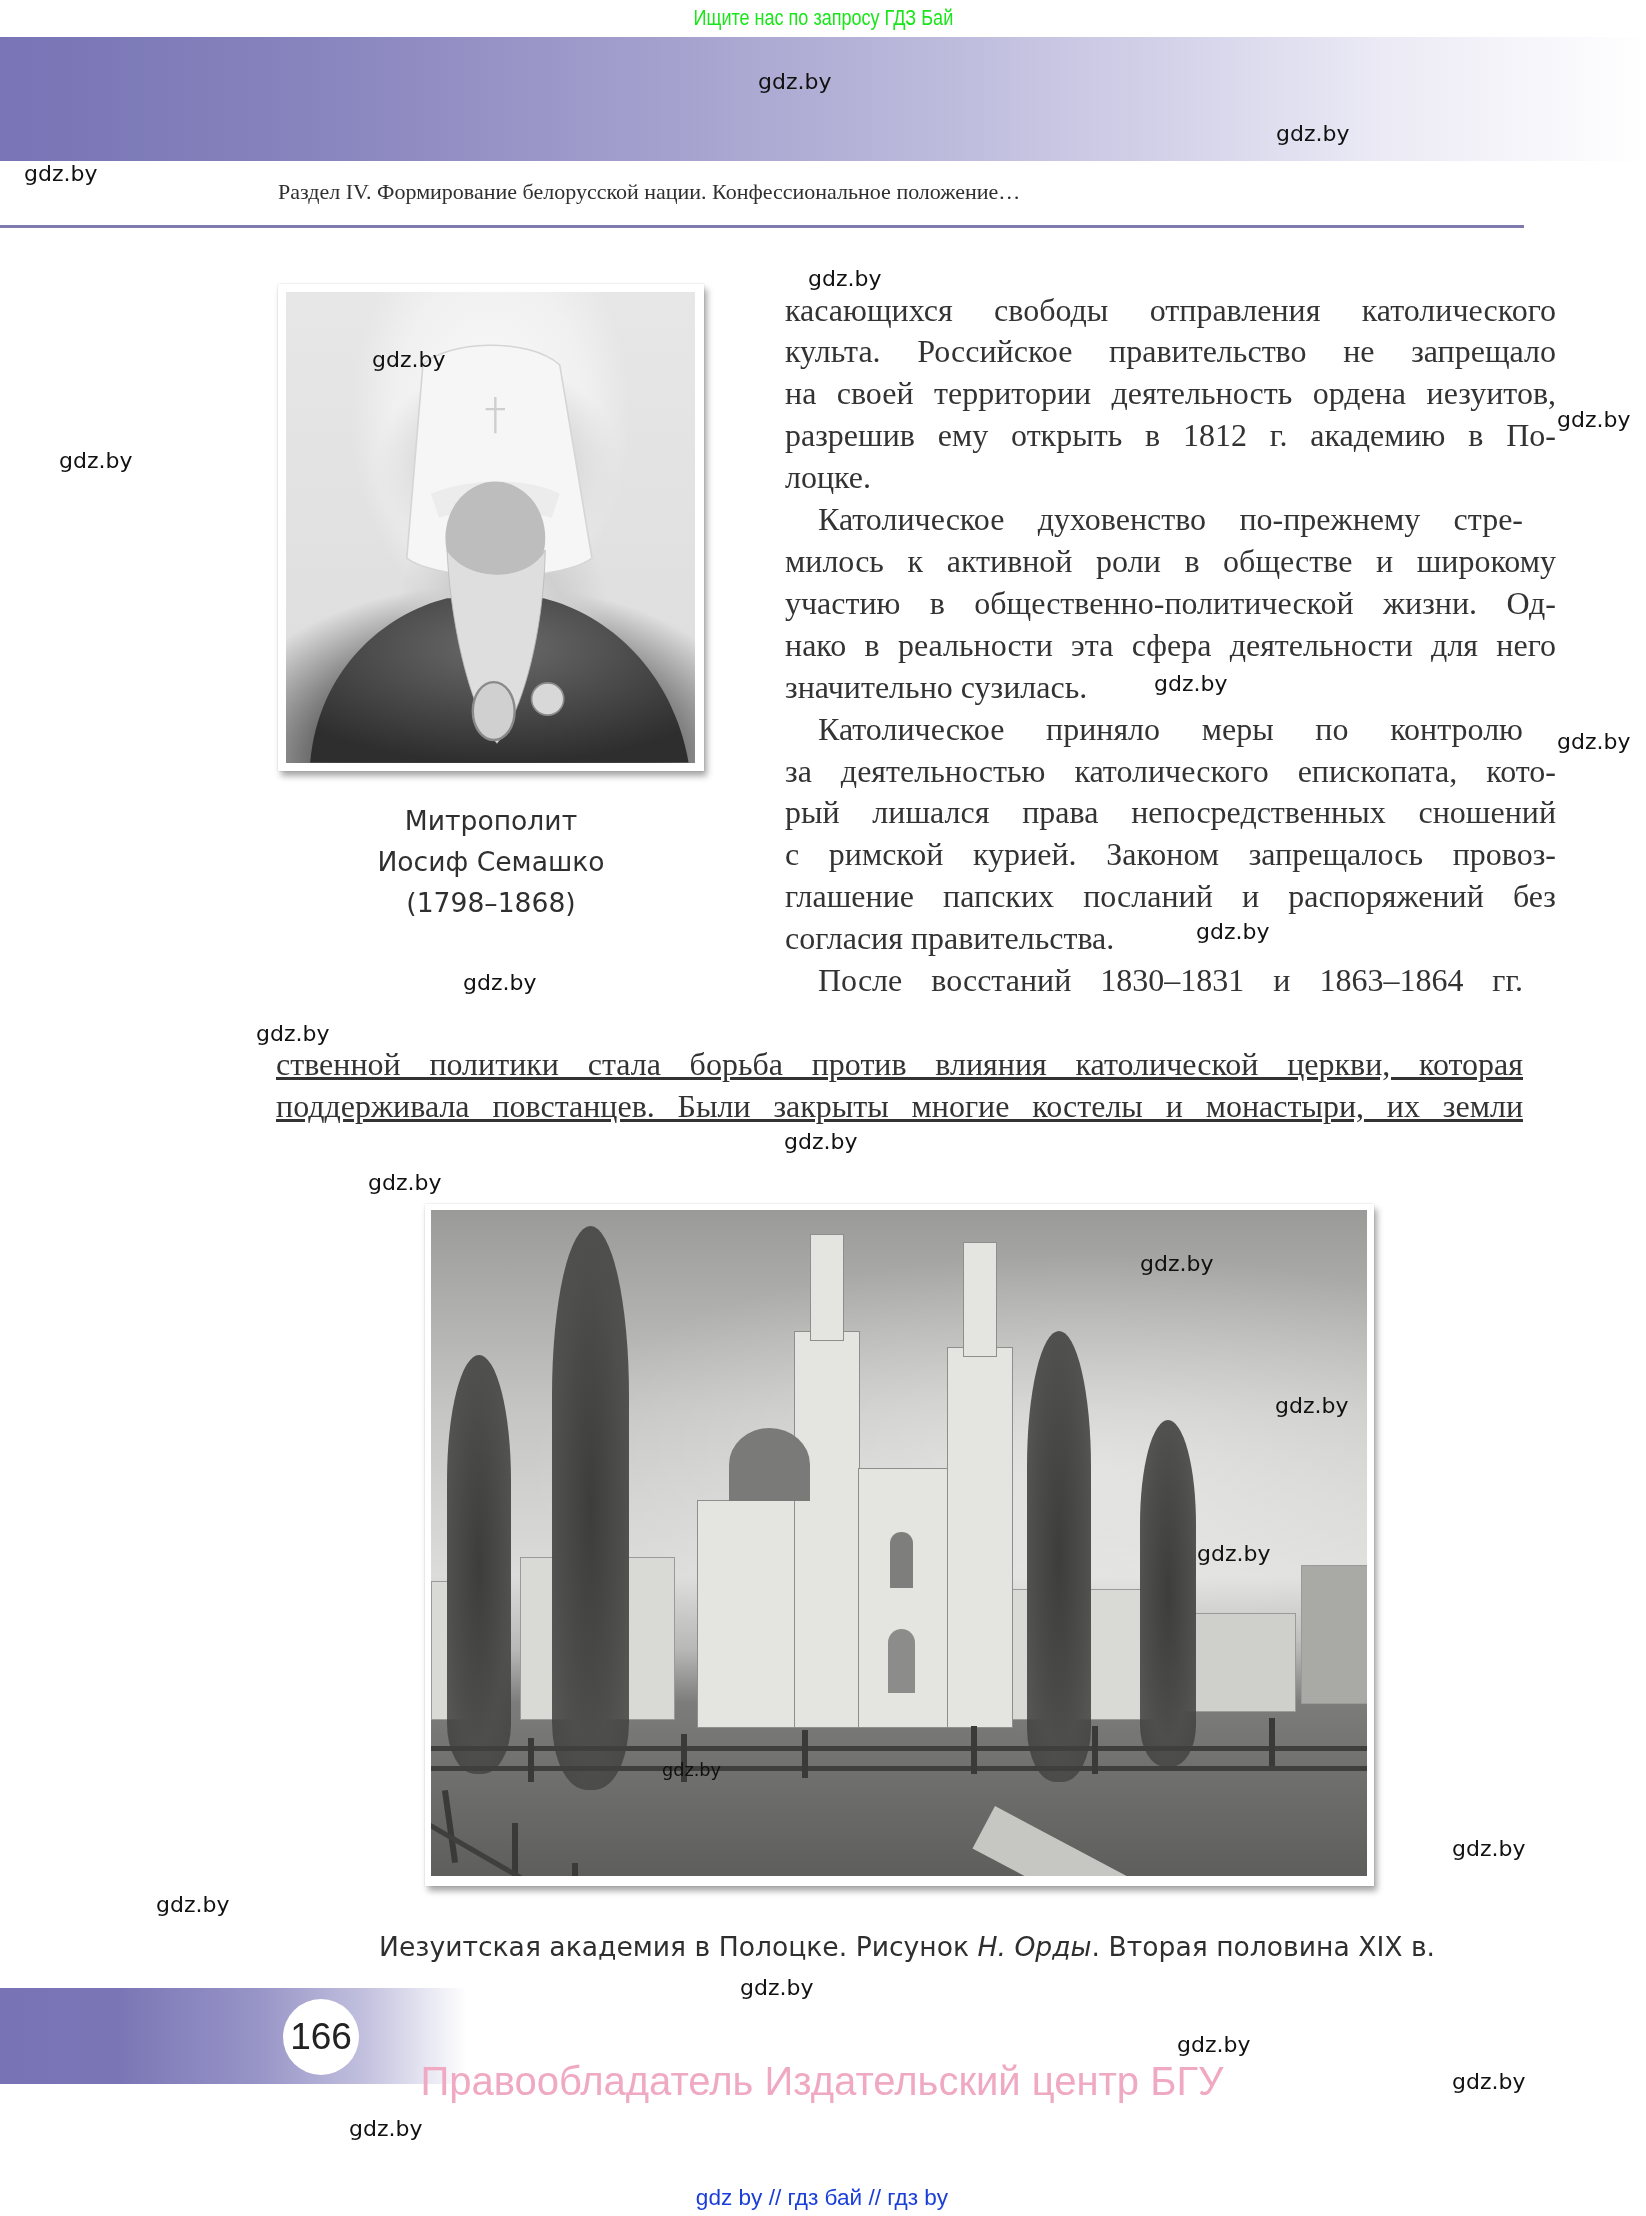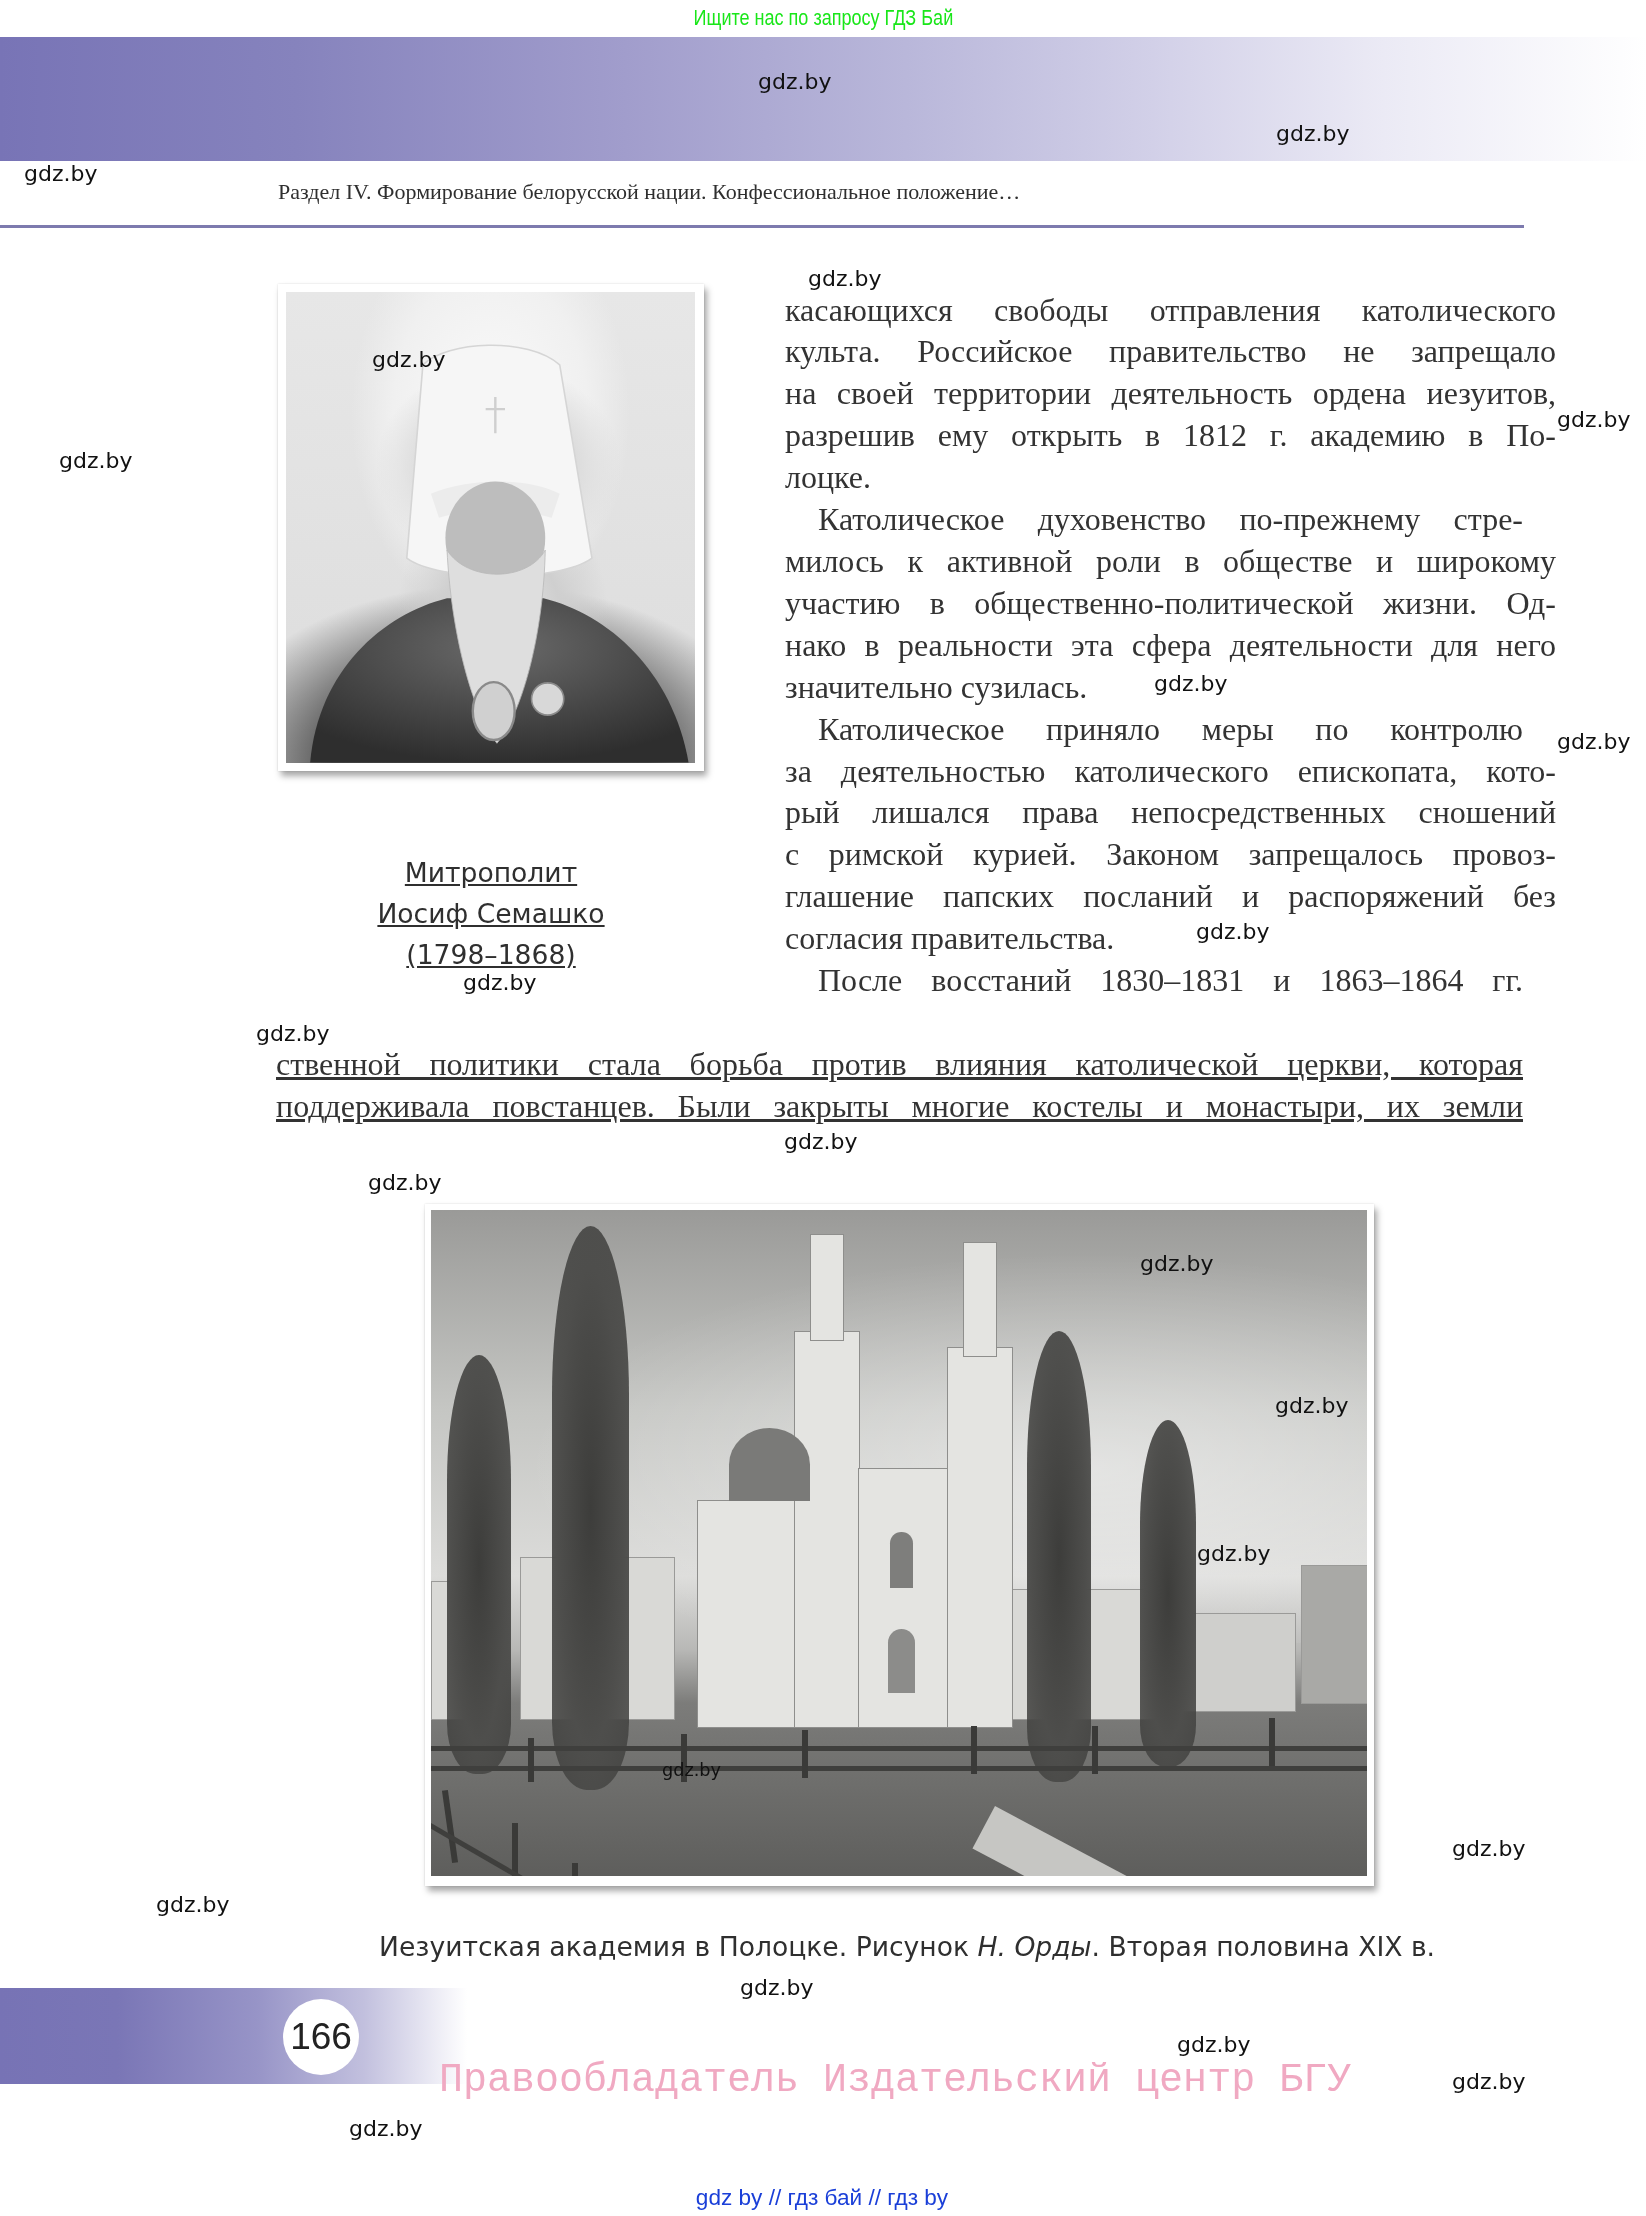--- a/index.html
+++ b/index.html
@@ -21,21 +21,21 @@
   #portrait-frame { left:278px; top:284px; width:426px; height:487px; }
   #portrait-img { position:absolute; left:8px; top:8px; width:409px; height:471px;
     background:
       radial-gradient(ellipse 30% 22% at 52% 37%, #f2f2f2 0%, #dadada 60%, rgba(0,0,0,0) 100%),
       radial-gradient(ellipse 26% 30% at 53% 70%, #e6e6e6 0%, #cfcfcf 55%, rgba(0,0,0,0) 100%),
       radial-gradient(ellipse 70% 38% at 50% 100%, #3c3c3c 0%, #555 55%, rgba(0,0,0,0) 100%),
       radial-gradient(ellipse 34% 44% at 50% 26%, #fafafa 0%, #f0f0f0 70%, rgba(0,0,0,0) 100%),
       linear-gradient(#e7e7e7, #dcdcdc);
     filter:grayscale(1);
   }
-  #portrait-caption { left:278px; top:852px; width:426px; text-align:center; color:#2f2f2f; font-family:"DejaVu Sans", sans-serif; font-size:26.6px; line-height:41px;text-decoration:underline; }
+  #portrait-caption { left:278px; top:800px; width:426px; text-align:center; color:#2f2f2f; font-family:"DejaVu Sans", sans-serif; font-size:26.6px; line-height:41px; }
   #portrait-caption div { white-space:nowrap; }
 
   #church-frame { left:425px; top:1204px; width:949px; height:682px; }
   #church-img { position:absolute; left:6.4px; top:6.4px; width:936px; height:666px; overflow:hidden;
     background:linear-gradient(#9a9a98 0%, #c5c6c3 30%, #dcdcda 55%, #b8b8b6 66%, #7c7c7a 74%, #5e5e5c 100%); }
   .sky-haze { position:absolute; left:0; top:0; width:100%; height:65%; background:radial-gradient(ellipse 60% 50% at 70% 60%, rgba(255,255,255,0.45), rgba(255,255,255,0)); }
   .tree { position:absolute; background:radial-gradient(ellipse at 50% 50%, #3d3d3b 0%, #4e4e4c 60%, rgba(60,60,58,0.8) 100%); border-radius:50% 50% 45% 45% / 30% 30% 12% 12%; }
   .bldg { position:absolute; background:#d9d9d6; border:0.8px solid #9a9a98; }
   .tower { position:absolute; background:#e4e4e1; border:0.8px solid #8e8e8c; }
   .fence { position:absolute; height:4.8px; background:#3f3f3d; }
@@ -49,21 +49,21 @@
   .tline { position:absolute; color:#333333; font-family:"Liberation Serif", serif; font-size:32px; line-height:42px; height:42px; white-space:nowrap; text-align:justify; text-align-last:justify; }
   .col { left:752px; width:771px;margin-left:33px; }
   .col-indent { left:818px; width:705px; }
   .full { left:276px; width:1247px;text-decoration:underline; }
 
   
   #footer-band { left:0; top:1988px; width:467px; height:96px;
     background:linear-gradient(to right, #7773b5 0%, #7a76b6 25%, #9794c7 55%, #c2c0de 78%, #ffffff 100%); }
   #page-number-circle { left:283px; top:1999px; width:76px; height:76px; border-radius:50%; background:#ffffff; }
   #page-number { left:283px; top:1999px; width:76px; height:76px; line-height:76px; text-align:center; font-family:Liberation Sans, sans-serif; font-size:37px; color:#222; }
-  #copyright { left:415px; top:2055px; width:814px; text-align:center; color:#f0a9c2; font-family:Liberation Mono, monospace; font-size:40px; line-height:52px; white-space:nowrap;margin-left:24px; }
+  #copyright { left:415px; top:2055px; width:814px; text-align:center; color:#f0a9c2; font-family:Liberation Sans, sans-serif; font-size:40px; line-height:52px; white-space:nowrap; }
   #bottom-links { left:661px; top:2182px; width:322px; text-align:center; color:#1a3fd8; font-family:"Liberation Sans", sans-serif; font-size:22.6px; line-height:31px; white-space:nowrap; }
 
   
   .wm { position:absolute; color:#111111; font-family:"DejaVu Sans", sans-serif; font-size:22px; line-height:26px; white-space:nowrap; }
   .wm.sm { font-size:17.7px; }
 </style>
 </head>
 <body>
 
 <div id="page">

